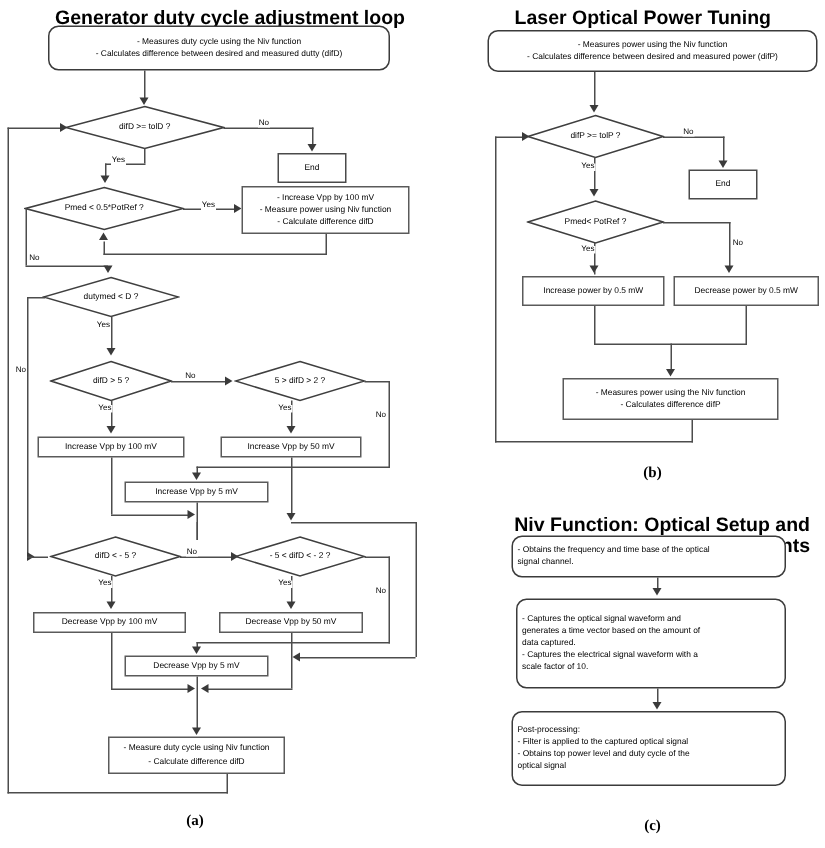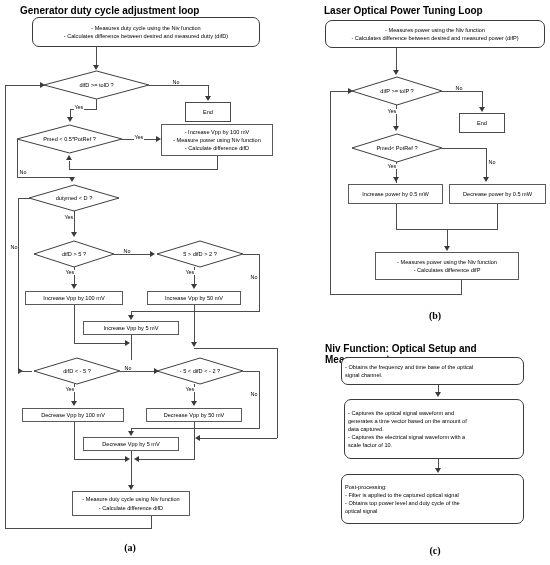--- a/index.html
+++ b/index.html
@@ -13,23 +13,23 @@
   }
   #page {
     position: relative;
     width: 550px;
     height: 565px;
     overflow: hidden;
     background: #ffffff;
   }
   .panel-title {
     position: absolute;
-    font-size: 10px;
+    font-size: 13px;
     font-weight: bold;
-    text-align: left;
+    text-align: right;
     line-height: 1.1;
     color: #000;
   }
   .panel-letter {
     position: absolute;
     font-family: "Liberation Serif", serif;
     font-size: 10px;
     font-weight: bold;
     text-align: center;
   }

